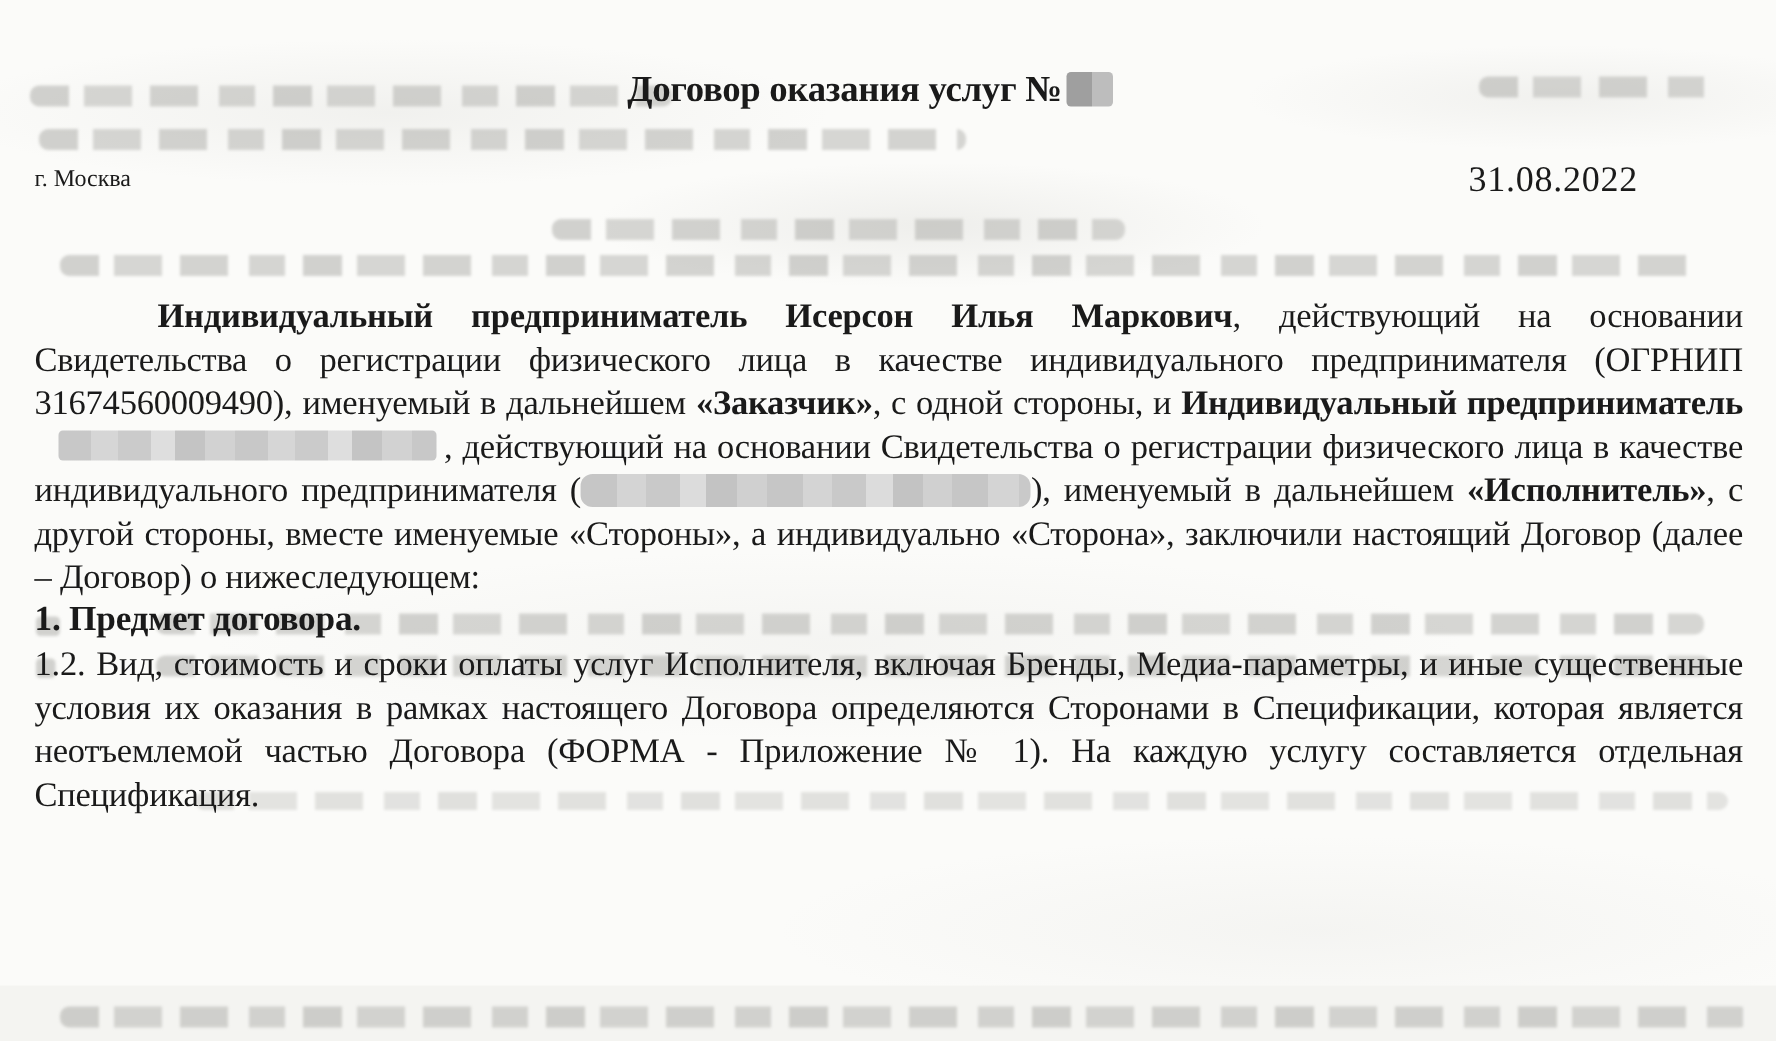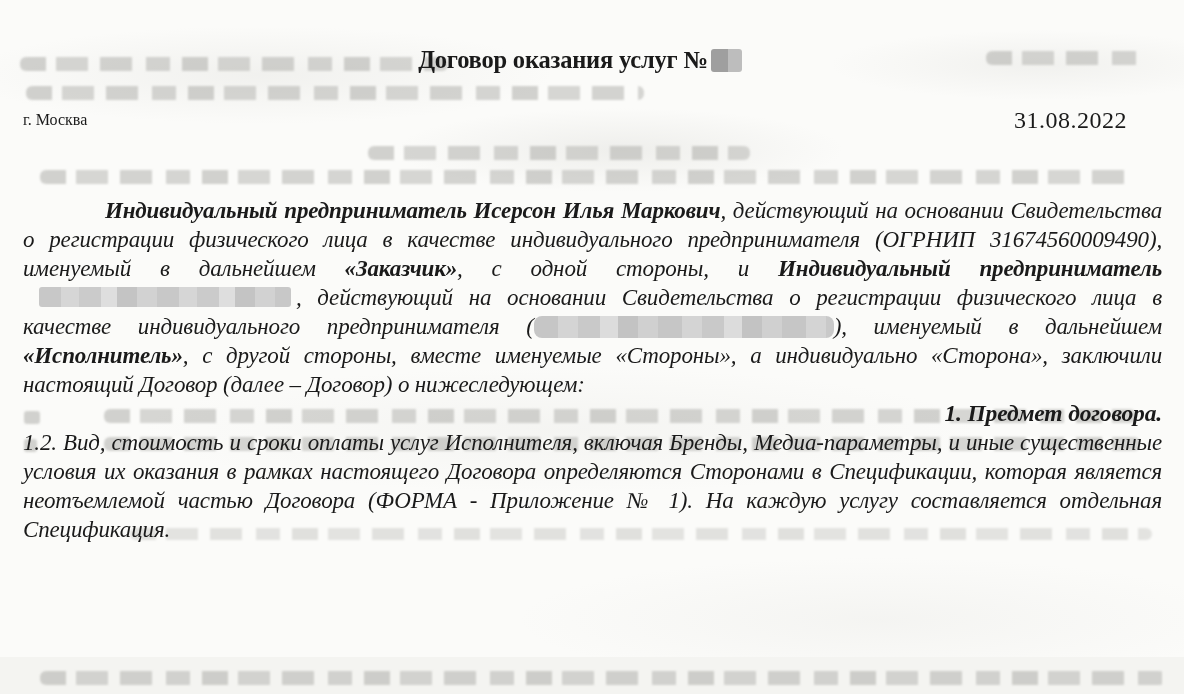--- a/index.html
+++ b/index.html
@@ -40,32 +40,32 @@
     font-weight:700; font-size:24.5px; letter-spacing:-0.2px;
     white-space:nowrap;
   }
   .title-row h1 { display:inline; margin:0; font-size:inherit; font-weight:inherit; }
   .redact { display:inline-block; border-radius:3px; }
   .redact-number {
     width:31px; height:23px; margin-left:3px; vertical-align:-4px;
     background:linear-gradient(90deg,#9f9f9f 0 55%, #bdbdbd 55% 100%);
   }
   .city { position:absolute; top:111px; left:23px;  font-size:16px; }
-  .date { position:absolute; top:107px; left:1014px; font-size:24px; letter-spacing:.5px; }
+  .date { position:absolute; top:107px; left:979px; font-size:24px; letter-spacing:.5px; }
 
   
   .content {
     position:absolute; top:196px; left:23px; width:1139px;
     font-size:23px; line-height:29px; letter-spacing:-0.15px;
     text-align:justify;
   }
-  .content p { margin:0;font-style:italic; }
+  .content p { margin:0; }
   .p-intro { text-indent:82px; }
   .section-heading {
-    margin:36px 0 2px 0; text-align:right; text-indent:0;
+    margin:36px 0 2px 0; text-align:left; text-indent:0;
     font-weight:700; font-size:23.5px;
   }
   .p11 { margin-top:0; }
   .p12 { margin-top:2px; }
   b { font-weight:700; }
 
   .redact-name {
     width:252px; height:20px; margin:0 5px 0 16px; vertical-align:-2px;
     background-image:repeating-linear-gradient(90deg,
       #c8c8c8 0 22px, #d6d6d6 22px 40px, #cbcbcb 40px 62px,

